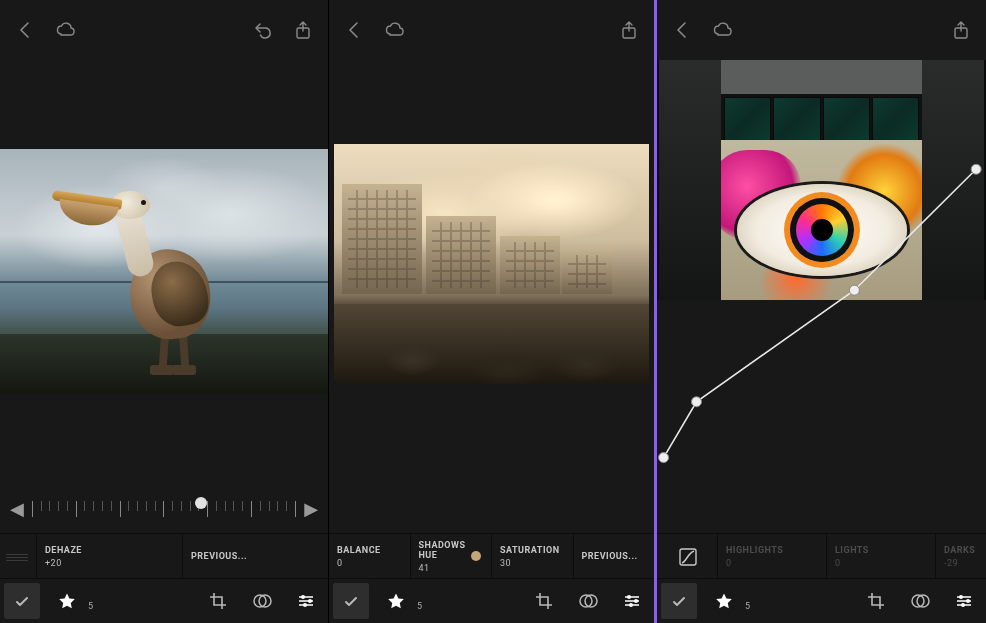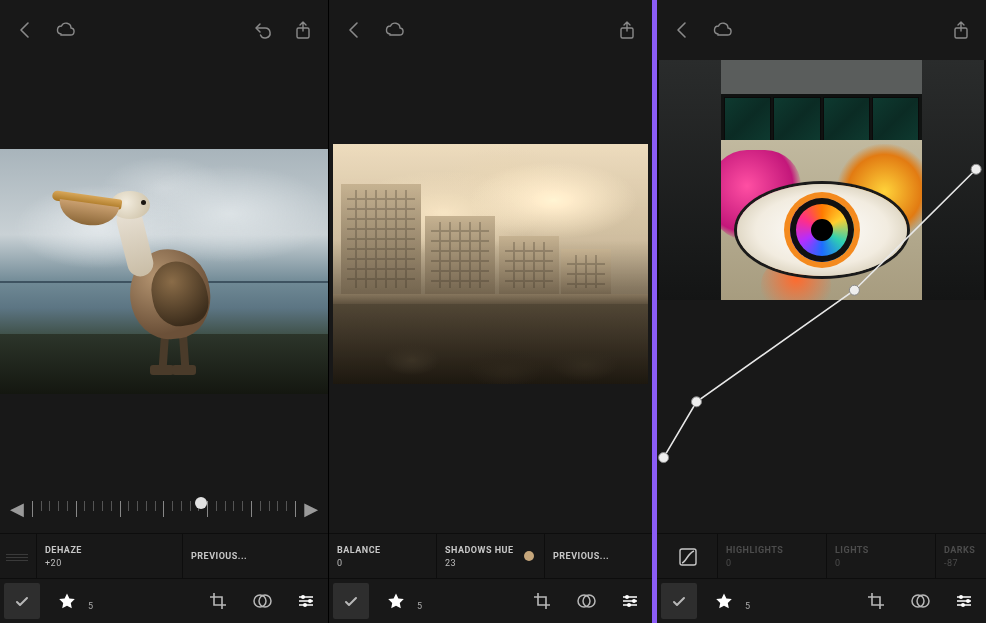--- a/index.html
+++ b/index.html
@@ -1,19 +1,19 @@
 <!DOCTYPE html>
 <html><head>
 <meta charset="utf-8">
 <style>
   html,body{margin:0;padding:0;background:#000;font-family:-apple-system,BlinkMacSystemFont,"Segoe UI",Roboto,Helvetica,Arial,sans-serif;color:#ccc;width:986px;height:623px;overflow:hidden}
   .app{display:flex;width:986px;height:623px;box-sizing:border-box}
   .panel{position:relative;background:#181818;height:623px;display:flex;flex-direction:column}
   .panel.p1{width:328px}
-  .panel.p2{width:329px;border-left:1px solid #000;border-right:5px solid #8b5cf6}
+  .panel.p2{width:329px;border-left:1px solid #000;border-right:3px solid #8b5cf6}
   .panel.p3{width:329px}
   .topbar{height:60px;display:flex;align-items:center;justify-content:space-between;padding:0 14px;color:#8a8a8a}
   .topbar .left,.topbar .right{display:flex;align-items:center;gap:18px}
   .ico{width:22px;height:22px;display:inline-flex;align-items:center;justify-content:center;color:#8a8a8a}
   svg{display:block}
   .canvas{flex:1;display:flex;align-items:center;justify-content:center;position:relative}
   .photo{position:relative;overflow:hidden}
 
   
   .scene1{width:328px;height:245px;background:linear-gradient(to bottom,#a8b4bb 0%,#c9d1d5 35%,#6e8894 55%,#5c7583 65%,#3a4a3e 78%,#1b2018 100%)}
@@ -342,22 +342,26 @@
 
     <div class="spacer" style="flex:0 0 66px"></div>
 
     <div class="params">
       <div class="param">
         <span class="lbl">BALANCE</span>
         <span class="val">0</span>
       </div>
       <div class="param">
         <span class="lbl">SHADOWS HUE</span>
-        <span class="val">23</span>
+        <span class="val">41</span>
         <span class="hue-dot"></span>
+      </div>
+      <div class="param">
+        <span class="lbl">SATURATION</span>
+        <span class="val">30</span>
       </div>
       <div class="param">
         <span class="lbl">PREVIOUS...</span>
       </div>
     </div>
 
     <div class="tbar">
       <div class="grp">
         <span class="btn fill">
             <svg width="20" height="20">
@@ -455,21 +459,21 @@
       <div class="param disabled">
         <span class="lbl">HIGHLIGHTS</span>
         <span class="val">0</span>
       </div>
       <div class="param disabled">
         <span class="lbl">LIGHTS</span>
         <span class="val">0</span>
       </div>
       <div class="param disabled" style="max-width:34px;overflow:hidden">
         <span class="lbl">DARKS</span>
-        <span class="val">-87</span>
+        <span class="val">-29</span>
       </div>
     </div>
 
     <div class="tbar">
       <div class="grp">
         <span class="btn fill">
             <svg width="20" height="20">
               <use href="#chk"></use>
             </svg>
           </span>

